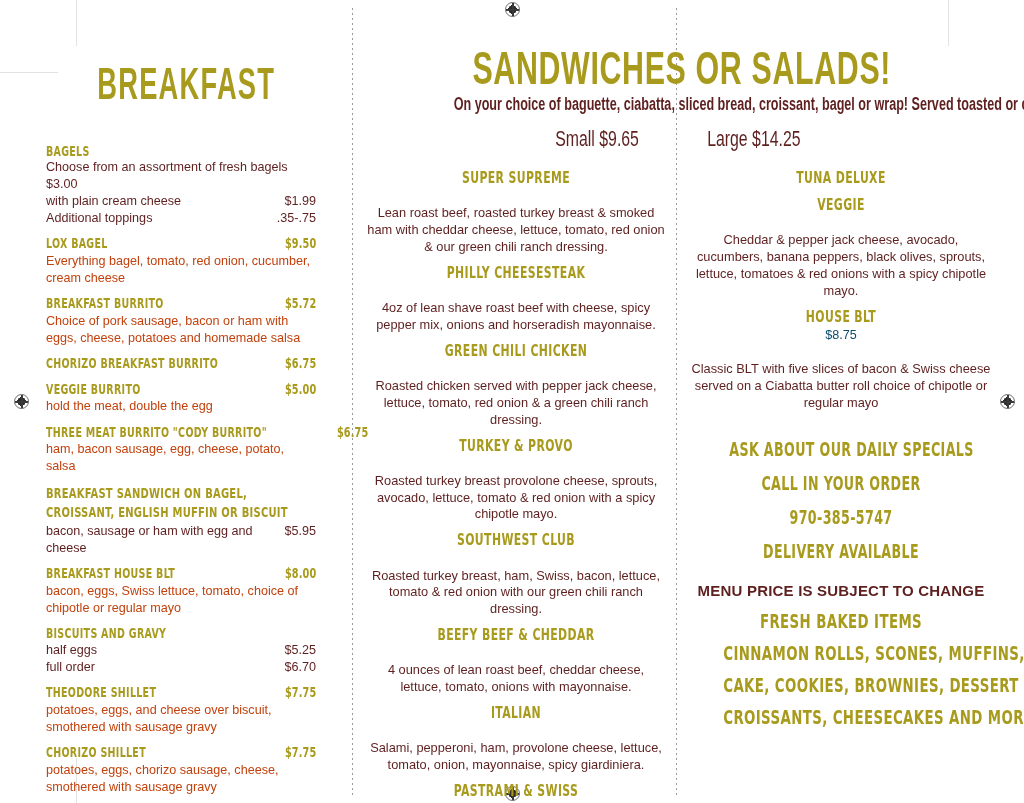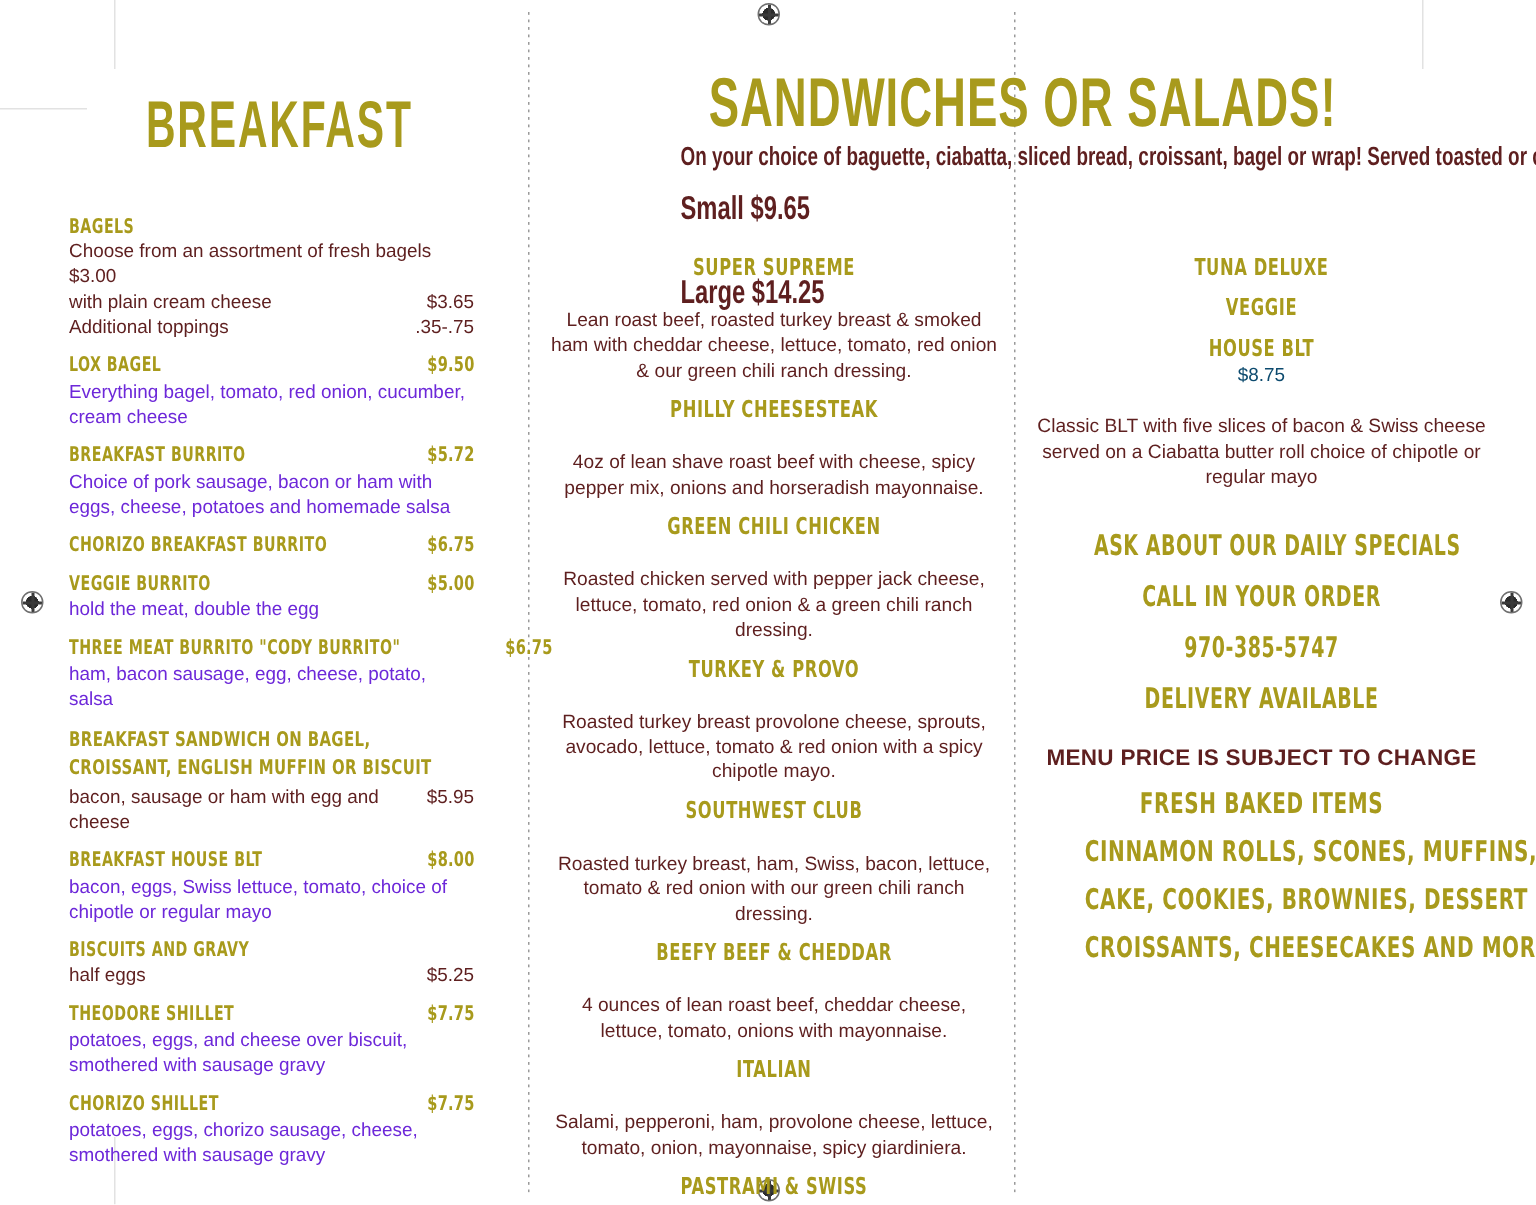--- a/index.html
+++ b/index.html
@@ -95,21 +95,21 @@
   .bk-price {
     color: #a89a1c;
     font-size: 13.5px;
     font-weight: 700;
     transform: scaleX(0.8);
     transform-origin: right center;
     white-space: nowrap;
     flex: none;
   }
   .bk-desc {
-    color: #6d28d9;
+    color: #c2410c;
     font-size: 12.6px;
     line-height: 1.33;
     margin-top: 1px;
   }
   .bk-subrow {
     display: flex;
     align-items: baseline;
     justify-content: space-between;
     color: #5e1f1f;
     font-size: 12.6px;
@@ -160,23 +160,22 @@
   .price-line {
     position: absolute;
     top: 128px;
     left: 366px;
     width: 626px;
     display: flex;
     justify-content: center;
     gap: 34px;
     color: #5e1f1f;
     font-size: 22px;
-    font-weight: 700;
-    line-height: 1;
-    flex-direction: column;
+    font-weight: 400;
+    line-height: 1;
   }
   .price-line > span {
     transform: scaleX(0.72);
     transform-origin: center center;
     white-space: nowrap;
   }
 
   
   .entry { text-align: center; margin-bottom: 7px; }
   .entry-name {
@@ -264,21 +263,21 @@
       <div class="bk-item">
         <div class="bk-row">
           <div class="bk-name cond">BAGELS</div>
         </div>
         <div class="bk-subrow">
           <span>Choose from an assortment of fresh bagels $3.00</span>
           <span class="sub-price"></span>
         </div>
         <div class="bk-subrow">
           <span>with plain cream cheese</span>
-          <span class="sub-price">$3.65</span>
+          <span class="sub-price">$1.99</span>
         </div>
         <div class="bk-subrow">
           <span>Additional toppings</span>
           <span class="sub-price">.35-.75</span>
         </div>
       </div>
       <div class="bk-item">
         <div class="bk-row">
           <div class="bk-name cond">LOX BAGEL</div>
           <div class="bk-price cond">$9.50</div>
@@ -326,20 +325,24 @@
         </div>
         <div class="bk-desc">bacon, eggs, Swiss lettuce, tomato, choice of chipotle or regular mayo</div>
       </div>
       <div class="bk-item">
         <div class="bk-row">
           <div class="bk-name cond">BISCUITS AND GRAVY</div>
         </div>
         <div class="bk-subrow">
           <span>half eggs</span>
           <span class="sub-price">$5.25</span>
+        </div>
+        <div class="bk-subrow">
+          <span>full order</span>
+          <span class="sub-price">$6.70</span>
         </div>
       </div>
       <div class="bk-item">
         <div class="bk-row">
           <div class="bk-name cond">THEODORE SHILLET</div>
           <div class="bk-price cond">$7.75</div>
         </div>
         <div class="bk-desc">potatoes, eggs, and cheese over biscuit, smothered with sausage gravy</div>
       </div>
       <div class="bk-item">
@@ -396,20 +399,21 @@
     </div>
 </div>
 
 <div class="col" id="col-salad">
   <div id="salad-entries">
       <div class="entry">
         <div class="entry-name cond">TUNA DELUXE</div>
       </div>
       <div class="entry">
         <div class="entry-name cond">VEGGIE</div>
+        <div class="entry-desc">Cheddar &amp; pepper jack cheese, avocado, cucumbers, banana peppers, black olives, sprouts, lettuce, tomatoes &amp; red onions with a spicy chipotle mayo.</div>
       </div>
       <div class="entry">
         <div class="entry-name cond">HOUSE BLT</div>
         <div class="entry-price">$8.75</div>
         <div class="entry-desc">Classic BLT with five slices of bacon &amp; Swiss cheese served on a Ciabatta butter roll choice of chipotle or regular mayo</div>
       </div>
     </div>
 
   <div class="promo" id="promo-block">
       <div class="promo-line cond">ASK ABOUT OUR DAILY SPECIALS</div>

